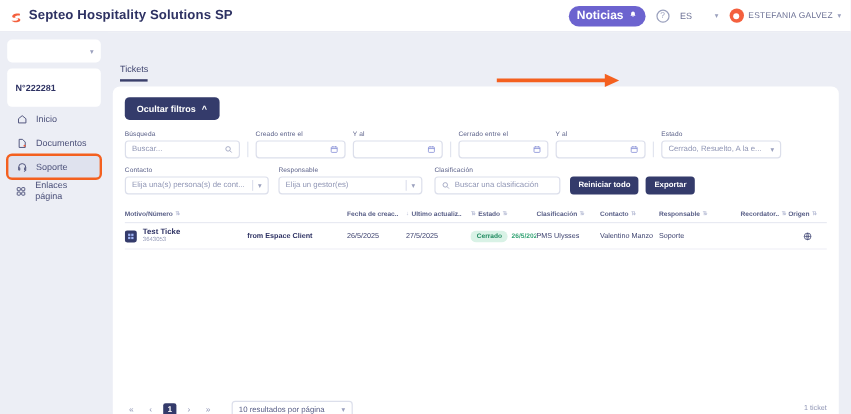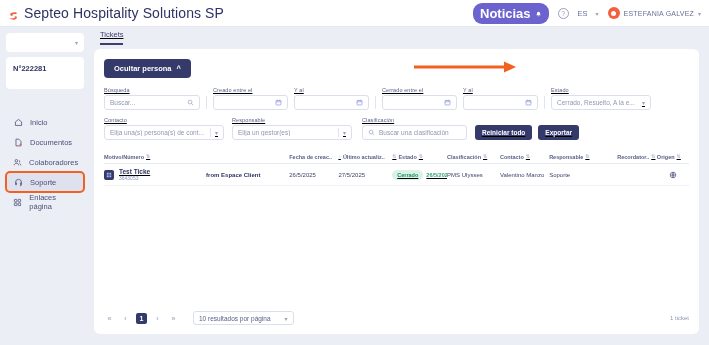--- a/index.html
+++ b/index.html
@@ -12,33 +12,33 @@
   .app { position: relative; width: 709px; height: 345px; background: #eceef5; }
 
   
   .topbar {
     position: absolute; top: 0; left: 0; width: 709px; height: 27px;
     background: #ffffff; display: flex; align-items: center;
     padding: 0 8px; border-bottom: 1px solid #e6e8f0;
   }
   .brand { display: flex; align-items: center; gap: 5px; }
   .brand-logo { width: 11px; height: 11px; position: relative; }
-  .brand-name { font-size: 14px; font-weight: 400; color: #2e3263; letter-spacing: .1px; }
+  .brand-name { font-size: 11px; font-weight: 700; color: #2e3263; letter-spacing: .1px; }
   .topbar-right { margin-left: auto; display: flex; align-items: center; gap: 9px; }
   .news-pill {
     display: flex; align-items: center; gap: 4px;
     background: #6c63cf; color: #fff; border-radius: 9px;
-    padding: 3px 7px; font-size: 13px; font-weight: 700; cursor: pointer;
+    padding: 3px 7px; font-size: 10px; font-weight: 700; cursor: pointer;
   }
   .icon-circle {
     width: 11px; height: 11px; border-radius: 50%;
     border: 1px solid #9aa0bd; color: #9aa0bd; font-size: 7px;
     display: flex; align-items: center; justify-content: center; cursor: pointer;
   }
-  .lang { font-size: 7.5px; color: #6b7094; display: flex; align-items: center; gap: 8px; cursor: pointer; }
+  .lang { font-size: 7.5px; color: #6b7094; display: flex; align-items: center; gap: 19px; cursor: pointer; }
   .user { display: flex; align-items: center; gap: 4px; cursor: pointer; }
   .avatar {
     width: 12px; height: 12px; border-radius: 50%; background: #f4603e;
     display: flex; align-items: center; justify-content: center;
   }
   .avatar-glyph { width: 5px; height: 5px; border-radius: 50%; background: #fff; }
   .user-name { font-size: 7px; color: #6b7094; letter-spacing: .2px; }
   .caret { font-size: 6px; color: #9aa0bd; }
 
   
@@ -46,35 +46,35 @@
     position: absolute; top: 27px; left: 0; width: 90px; height: 318px;
     background: #eceef5; padding: 6px 6px 0 6px;
   }
   .side-select {
     height: 19px; background: #fff; border-radius: 4px;
     display: flex; align-items: center; justify-content: flex-end;
     padding: 0 6px; font-size: 7px; color: #8c92b2; cursor: pointer;
   }
   .side-num {
     margin-top: 5px; height: 17px; background: #fff; border-radius: 4px;
-    display: flex; align-items: flex-end; padding: 16px 7px;
+    display: flex; align-items: center; padding: 16px 7px;
     font-size: 7.5px; font-weight: 700; color: #2e3263; cursor: pointer;
   }
-  .nav { margin-top: 23px; }
+  .nav { margin-top: 0; }
   .nav-item {
     display: flex; align-items: center; gap: 7px;
     height: 20px; padding: 0 7px; border-radius: 4px;
     font-size: 7.5px; color: #4b5079; cursor: pointer; position: relative;
   }
   .nav-item.active { background: #dfe2ee; }
   .nav-item.highlight { outline: 2px solid #f4601f; outline-offset: -1px; }
   .nav-icon { width: 10px; height: 10px; display: flex; align-items: center; justify-content: center; color: #4b5079; }
 
   
-  .main { position: absolute; top: 22px; left: 90px; width: 619px; height: 224px; padding: 6px 10px 0 4px; text-decoration: underline; }
+  .main { position: absolute; top: 45px; left: 90px; width: 619px; height: 224px; padding: 6px 10px 0 4px; }
   .tabs { display: flex; align-items: flex-end; height: 17px; padding-left: 6px; }
   .tab { font-size: 7.5px; color: #3a3f6b; padding-bottom: 4px; border-bottom: 2px solid #3a3f6b; cursor: pointer; }
   .panel {
     margin-top: 4px; background: #fff; border-radius: 6px;
     height: 285px; position: relative; padding: 8px 10px;
   }
 
   .hide-filters {
     background: #343b6b; color: #fff; font-size: 7.5px; font-weight: 700;
     border: none; border-radius: 4px; padding: 5px 10px;
@@ -200,30 +200,20 @@
         <span>Inicio</span>
       </div>
       <div class="nav-item">
         <span class="nav-icon">
           <svg width="9" height="9" viewBox="0 0 16 16" fill="none" stroke="#4b5079" stroke-width="1.4">
             <path d="M3.5 2h5l4 4v8h-9z" stroke-linejoin="round"></path>
             <circle cx="11.5" cy="11.5" r="1.6" fill="#f4603e" stroke="none"></circle>
           </svg>
         </span>
         <span>Documentos</span>
-      </div>
-      <div class="nav-item">
-        <span class="nav-icon">
-          <svg width="9" height="9" viewBox="0 0 16 16" fill="none" stroke="#4b5079" stroke-width="1.4">
-            <circle cx="6" cy="5" r="2.3"></circle>
-              <path d="M2.2 13c0-2.3 1.7-3.6 3.8-3.6s3.8 1.3 3.8 3.6"></path>
-            <path d="M10.5 4.2a2 2 0 010 3.8M11.5 9.8c1.5.3 2.4 1.5 2.4 3.2"></path>
-          </svg>
-        </span>
-        <span>Colaboradores</span>
       </div>
       <div class="nav-item active highlight">
         <span class="nav-icon">
           <svg width="9" height="9" viewBox="0 0 16 16" fill="none" stroke="#4b5079" stroke-width="1.4">
             <path d="M2.8 9V7.6a5.2 5.2 0 1110.4 0V9"></path>
             <path d="M2.8 8.6h1.6v3.4H2.8zM11.6 8.6h1.6v3.4h-1.6z" stroke-linejoin="round"></path>
             <path d="M13.2 12c0 1.2-1.3 1.9-2.6 1.9"></path>
           </svg>
         </span>
         <span>Soporte</span>
@@ -246,21 +236,21 @@
 
     <div class="tabs">
       <div class="tab">
         <span>Tickets</span>
       </div>
     </div>
 
     <div class="panel">
 
       <button class="hide-filters">
-        <span>Ocultar persona</span>
+        <span>Ocultar filtros</span>
         <span>^</span>
       </button>
 
 
       
       <div class="filters">
 
         <div class="frow">
           <div class="fgroup" style="width:96px">
             <span class="flabel">Búsqueda</span>

